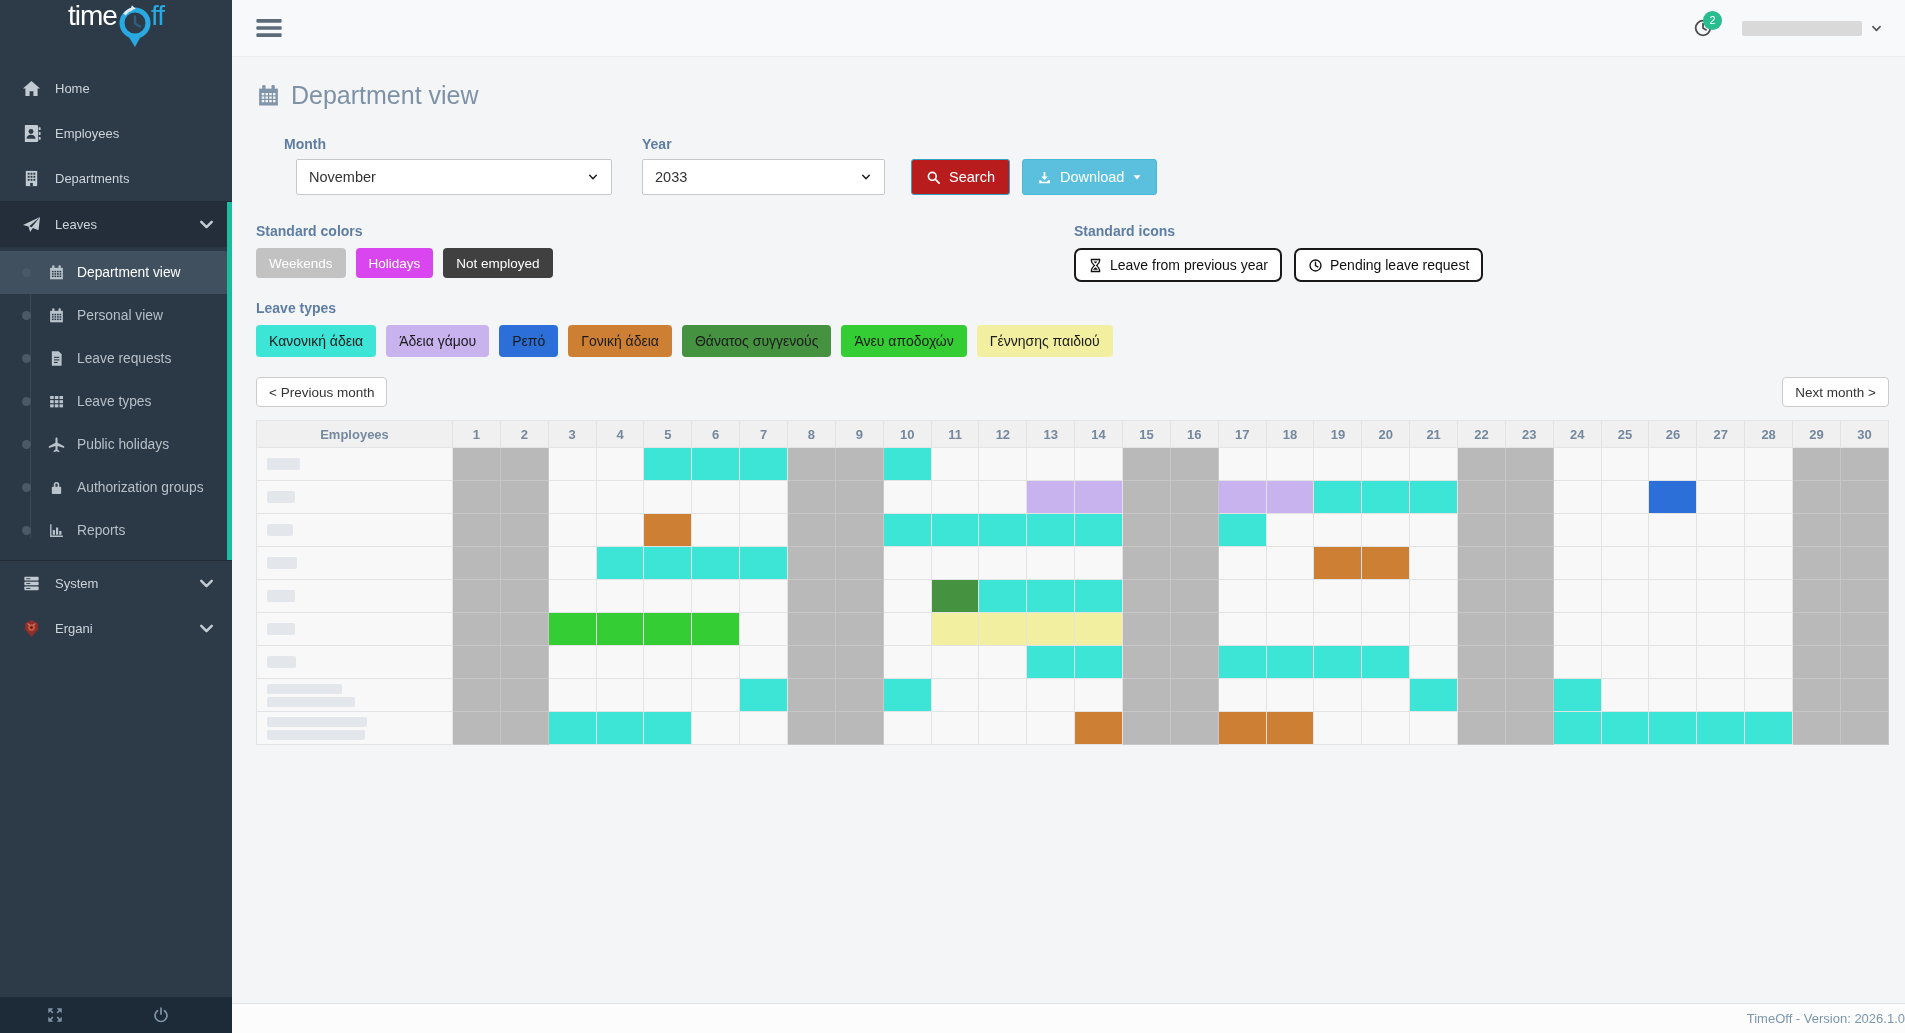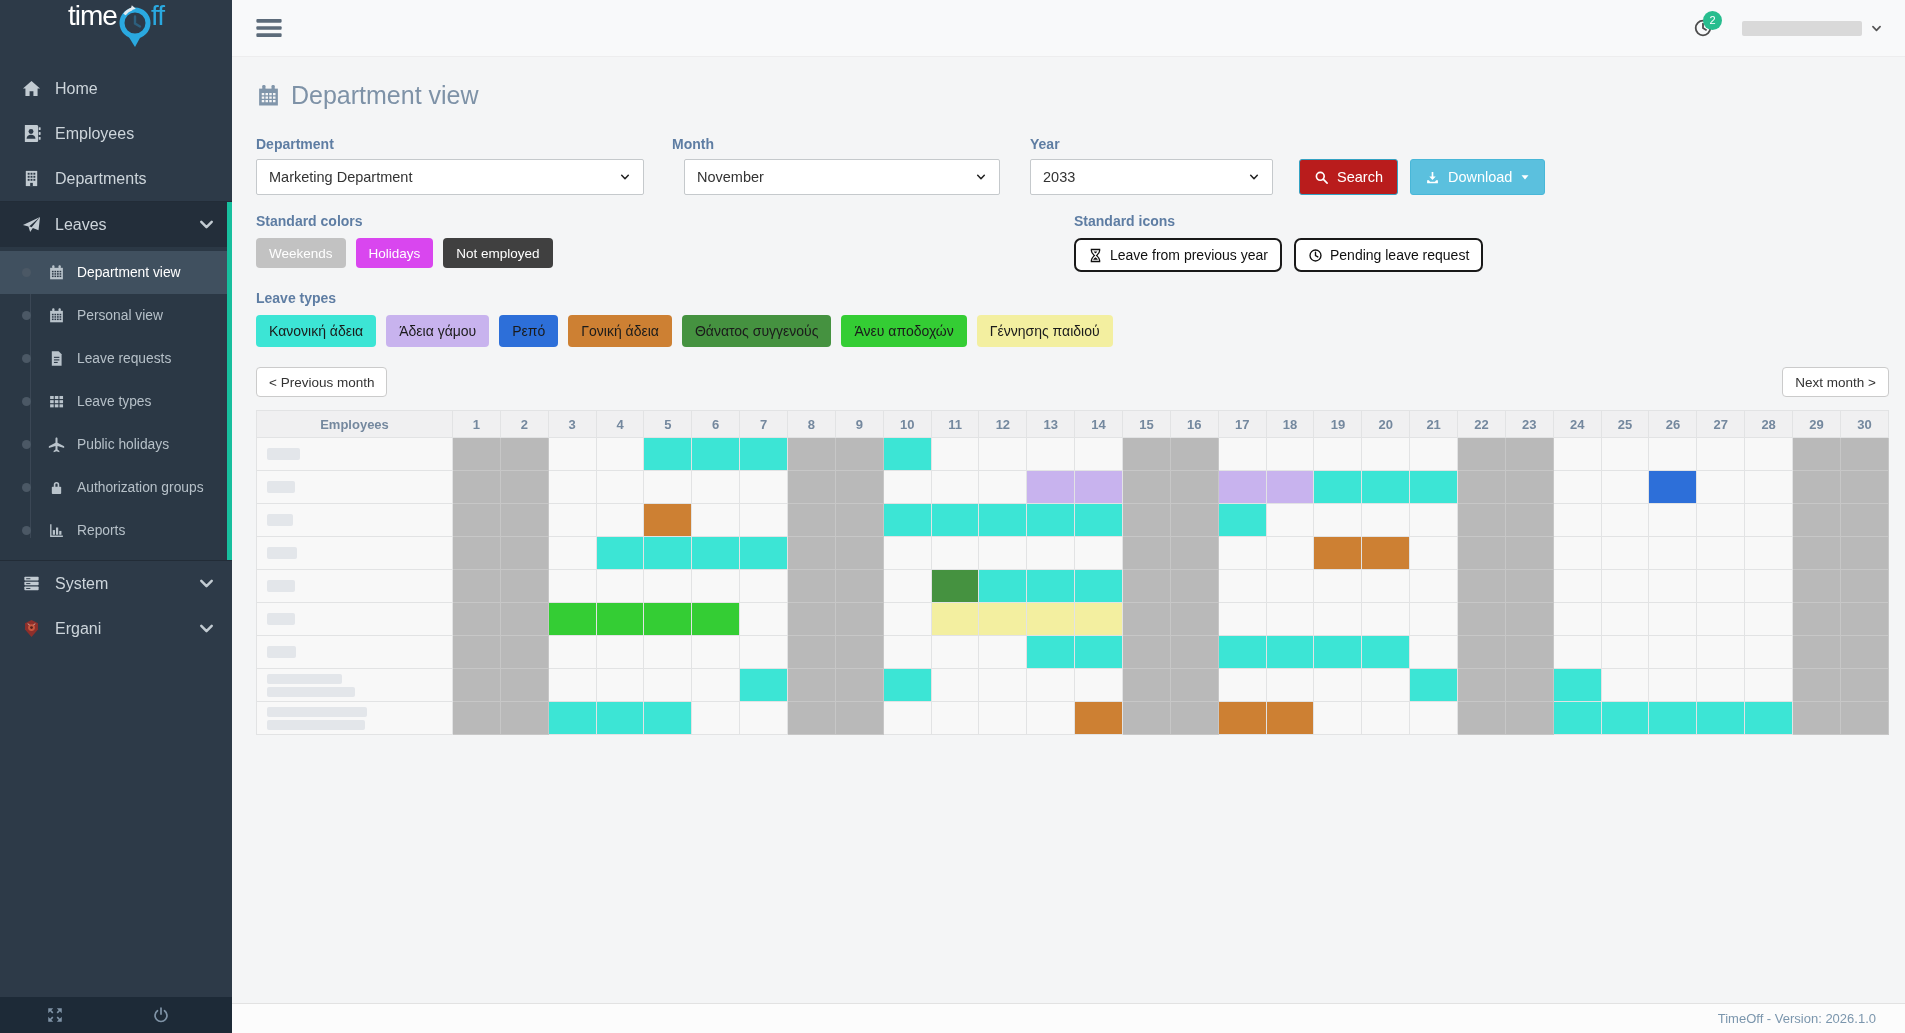--- a/index.html
+++ b/index.html
@@ -6,21 +6,21 @@
   html,body{width:1905px;height:1033px}
   body{font-family:"Liberation Sans",sans-serif;background:#f4f5f6;overflow:hidden}
   .app{display:flex;width:1905px;height:1033px}
 
   
   .side{width:232px;background:#2d3a48;display:flex;flex-direction:column;flex-shrink:0;color:#cdd5db}
   .logo{height:58px;display:flex;align-items:flex-start;justify-content:center;font-size:28px;font-weight:normal;color:#fff;letter-spacing:-1px}
   .logo .ff{color:#2aa9e0}
   .logo svg{margin:4px -3px 0 -1px}
   .nav{display:flex;flex-direction:column;margin-top:8px}
-  .nav-item{height:45px;display:flex;align-items:center;gap:14px;padding:0 16px 0 22px;font-size:16px;color:#cdd5db;cursor:pointer}
+  .nav-item{height:45px;display:flex;align-items:center;gap:14px;padding:0 16px 0 22px;font-size:13px;color:#cdd5db;cursor:pointer}
   .nav-item .ic{width:19px;height:19px;color:#c2cbd2;flex-shrink:0}
   .chev{margin-left:auto;width:14px;height:14px;color:#93a1ad;flex-shrink:0}
   .nav-block{position:relative;background:#2b3845;border-top:1px solid #222c37;border-bottom:1px solid #222c37}
   .nav-block::after{content:"";position:absolute;top:0;right:0;width:5px;height:100%;background:#17bf9e}
   .nav-block > .nav-item{background:#232e3a}
   .submenu{position:relative;padding:4px 0 8px}
   .submenu::before{content:"";position:absolute;left:30px;top:4px;bottom:22px;width:1px;background:#3b4755}
   .sub-item{height:43px;display:flex;align-items:center;gap:12px;padding-left:22px;font-size:13.8px;color:#b6c0c8;position:relative;cursor:pointer}
   .sub-item .dot{width:9px;height:9px;border-radius:50%;background:#4b5865;flex-shrink:0;margin-right:5px}
   .sub-item .ic{width:17px;height:17px;color:#b9c3cb;flex-shrink:0}
@@ -49,21 +49,21 @@
   .flabel{color:#5e7da3;font-weight:bold;font-size:14px;margin-bottom:7px}
   .sel{height:36px;background:#fff;border:1px solid #c5c9cc;border-radius:2px;display:flex;align-items:center;justify-content:space-between;padding:0 12px;color:#333;font-size:14.5px;cursor:pointer}
   .sel .sel-caret{width:12px;height:12px;color:#222}
   .w-dept{width:388px}.w-month{width:316px;margin-left:40px}.w-year{width:243px;margin-left:30px}
   .btn{height:36px;border-radius:3px;display:inline-flex;align-items:center;gap:8px;padding:0 14px;font-size:14.5px;color:#fff;cursor:pointer;border:1px solid transparent}
   .btn .ic{width:15px;height:15px}
   .btn-search{background:#b91c1c;border-color:#34a2c3;margin-left:26px}
   .btn-download{background:#5bc0de;border-color:#48b7d8;margin-left:12px}
   .btn .caret{width:10px;height:10px}
 
-  .legend-row{display:flex;margin-top:18px}
+  .legend-row{display:flex;margin-top:28px}
   .col-left{width:818px;flex-shrink:0}
   .section-label{color:#5e7da3;font-weight:bold;font-size:14px;margin-bottom:9px}
   .badge{height:30px;border-radius:4px;display:inline-flex;align-items:center;padding:0 13px;color:#fff;font-size:13.5px;margin-right:10px}
   .badge.striped{background-image:repeating-linear-gradient(45deg,rgba(255,255,255,.16) 0 2px,transparent 2px 10px)}
   .icon-btn{height:34px;background:#fff;border:2px solid #191919;border-radius:7px;display:inline-flex;align-items:center;gap:7px;padding:0 12px;font-size:14px;color:#101010;margin-right:12px}
   .icon-btn .ic{width:15px;height:15px}
   .leave-types{margin-top:18px}
   .lt-badge{height:32px;border-radius:4px;display:inline-flex;align-items:center;padding:0 13px;color:#1b1b1b;font-size:14px;margin-right:10px}
 
   .monthnav{display:flex;justify-content:space-between;margin-top:20px}
@@ -73,21 +73,21 @@
   .cal th,.cal td{border:1px solid #e2e3e4;padding:0}
   .cal thead th{height:27px;background:#f0f0f1;color:#74889e;font-size:13px;font-weight:bold;text-align:center}
   .cal th.emp-h{width:196px}
   .cal tbody td{height:33px;background:#f8f8f8}
   .cal td.wknd{background:#b9b9b9;border-color:#c7c7c7}
   .cal td.emp-cell{padding:4px 8px 4px 10px;vertical-align:middle}
   .pill{background:#e3e6ea;border-radius:2px;height:12px}
   .pill + .pill{margin-top:3px}
   .pill.thin{height:10px}
 
-  .footer{height:30px;border-top:1px solid #e2e2e2;background:#fcfcfc;display:flex;align-items:center;justify-content:flex-end;padding-right:29px;color:#7b96ad;font-size:13px;flex-shrink:0}
+  .footer{height:30px;border-top:1px solid #e2e2e2;background:#fcfcfc;display:flex;align-items:center;justify-content:flex-end;padding-right:0;color:#7b96ad;font-size:13px;flex-shrink:0}
 </style>
 </head>
 <body>
 
 <div class="app">
 
   <aside class="side">
     <div class="logo">
       <span>time</span>
       <svg width="38" height="44" viewBox="0 0 38 44">
@@ -373,31 +373,20 @@
                 <rect x="10.6" y="13.6" width="2" height="1.8"></rect>
                 <rect x="13.6" y="13.6" width="2" height="1.8"></rect>
               </g>
             </svg>
           </span>
         <span>Department view</span>
       </h1>
 
       <div class="filters">
         <div class="fgroup">
-          <span class="flabel">Department</span>
-          <div class="sel w-dept">
-            <span>Marketing Department</span>
-            <span class="sel-caret ic sel-caret-ic">
-                <svg viewBox="0 0 20 20" fill="none" stroke="currentColor" stroke-width="2.6" stroke-linecap="round" stroke-linejoin="round">
-                  <path d="M4.5 7.2l5.5 5.6 5.5-5.6"></path>
-                </svg>
-              </span>
-          </div>
-        </div>
-        <div class="fgroup">
           <span class="flabel" style="margin-left:28px">Month</span>
           <div class="sel w-month">
             <span>November</span>
             <span class="sel-caret ic sel-caret-ic">
                 <svg viewBox="0 0 20 20" fill="none" stroke="currentColor" stroke-width="2.6" stroke-linecap="round" stroke-linejoin="round">
                   <path d="M4.5 7.2l5.5 5.6 5.5-5.6"></path>
                 </svg>
               </span>
           </div>
         </div>

